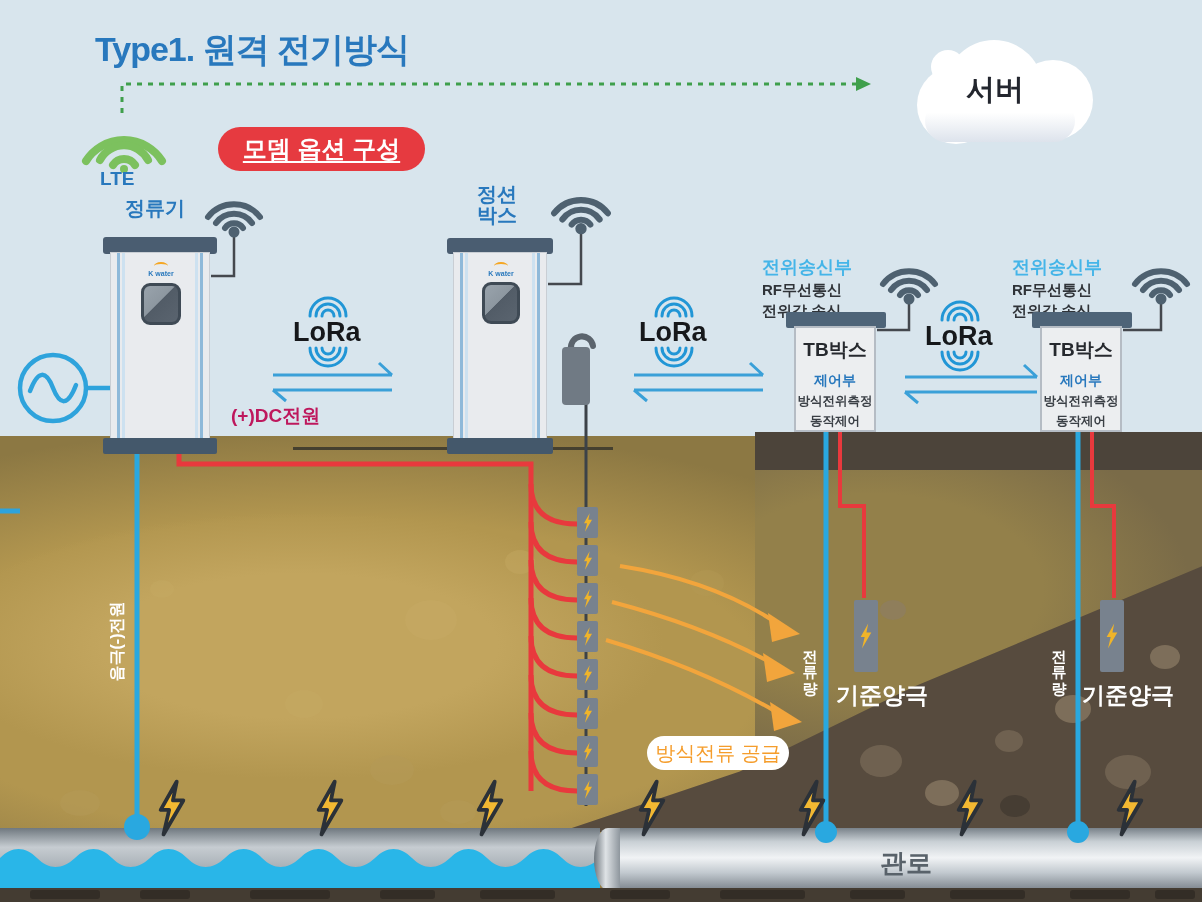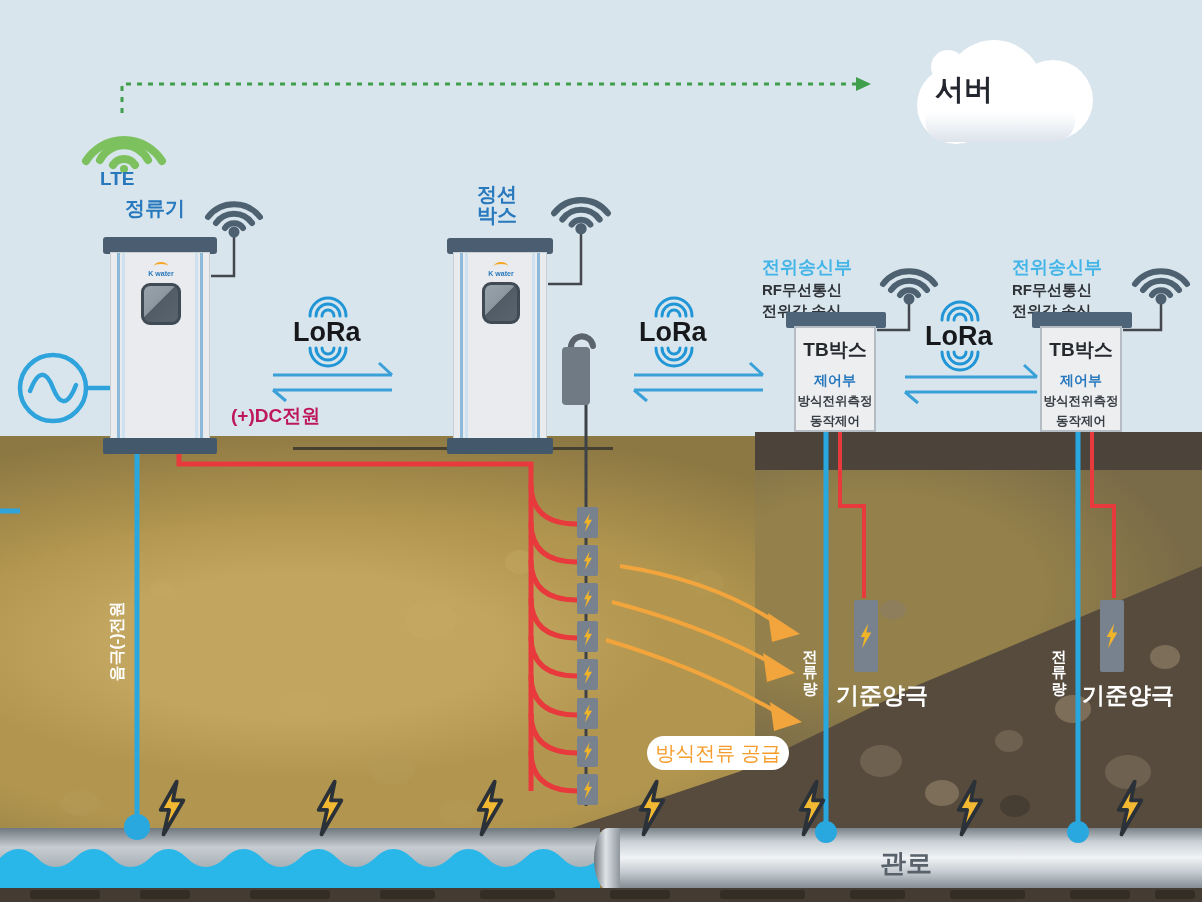--- a/index.html
+++ b/index.html
@@ -176,41 +176,45 @@
     <g>
       <path d="M620,566 Q710,580 772,620" fill="none" stroke="#f2a53c" stroke-width="4"></path>
       <polygon points="800,634 768,613 772,642" fill="#f2a53c"></polygon>
       <path d="M612,602 Q700,625 766,660" fill="none" stroke="#f2a53c" stroke-width="4"></path>
       <polygon points="795,673 763,653 767,682" fill="#f2a53c"></polygon>
       <path d="M606,640 Q700,668 773,710" fill="none" stroke="#f2a53c" stroke-width="4"></path>
       <polygon points="802,722 770,702 774,731" fill="#f2a53c"></polygon>
     </g>
   </svg>
 
+  <div class="abs title" style="left:95px;top:27px;">Type1. 원격 전기방식</div>
 
   <div class="abs" style="left:895px;top:38px;width:200px;height:105px;">
     <div class="cloud-part" style="left:22px;top:28px;width:78px;height:78px;"></div>
     <div class="cloud-part" style="left:50px;top:2px;width:98px;height:98px;"></div>
     <div class="cloud-part" style="left:118px;top:22px;width:80px;height:80px;"></div>
     <div class="cloud-part" style="left:36px;top:12px;width:34px;height:34px;"></div>
     <div class="cloud-part" style="left:30px;top:62px;width:150px;height:42px;border-radius:21px;
          background:linear-gradient(#fff 30%,#dde3ec);"></div>
-    <div class="abs server-label" style="left:40px;top:32px;width:120px;text-align:left;">서버</div>
+    <div class="abs server-label" style="left:40px;top:32px;width:120px;text-align:center;">서버</div>
   </div>
 
   <svg class="abs" style="left:76px;top:103px;" width="96" height="72" viewBox="0 0 96 72">
     <g fill="none" stroke="#7cc15e" stroke-width="8" stroke-linecap="round">
       <path d="M10,58 A45,45 0 0 1 86,58" transform="rotate(0 48 58)"></path>
       <path d="M24,57 A27,27 0 0 1 72,57"></path>
       <path d="M37,62 A13,13 0 0 1 59,62"></path>
     </g>
     <circle cx="48" cy="66" r="4" fill="#7cc15e"></circle>
   </svg>
   <div class="abs lte-label" style="left:100px;top:168px;">LTE</div>
 
+  <div class="abs badge-red" style="left:218px;top:127px;width:207px;height:44px;">
+    <span>모뎀 옵션 구성</span>
+  </div>
 
   <div class="abs blue-label" style="left:125px;top:198px;">정류기</div>
   <div class="abs cab-cap" style="left:103px;top:237px;width:114px;height:17px;"></div>
   <div class="abs cab-body" style="left:110px;top:252px;width:100px;height:188px;">
     <div class="stripe st-d" style="left:6px;"></div>
     <div class="stripe st-l" style="left:11px;"></div>
     <div class="stripe st-l" style="right:11px;"></div>
     <div class="stripe st-d" style="right:6px;"></div>
     <div class="kwater abs" style="left:30px;top:9px;width:40px;">
       <div class="arc"></div>

